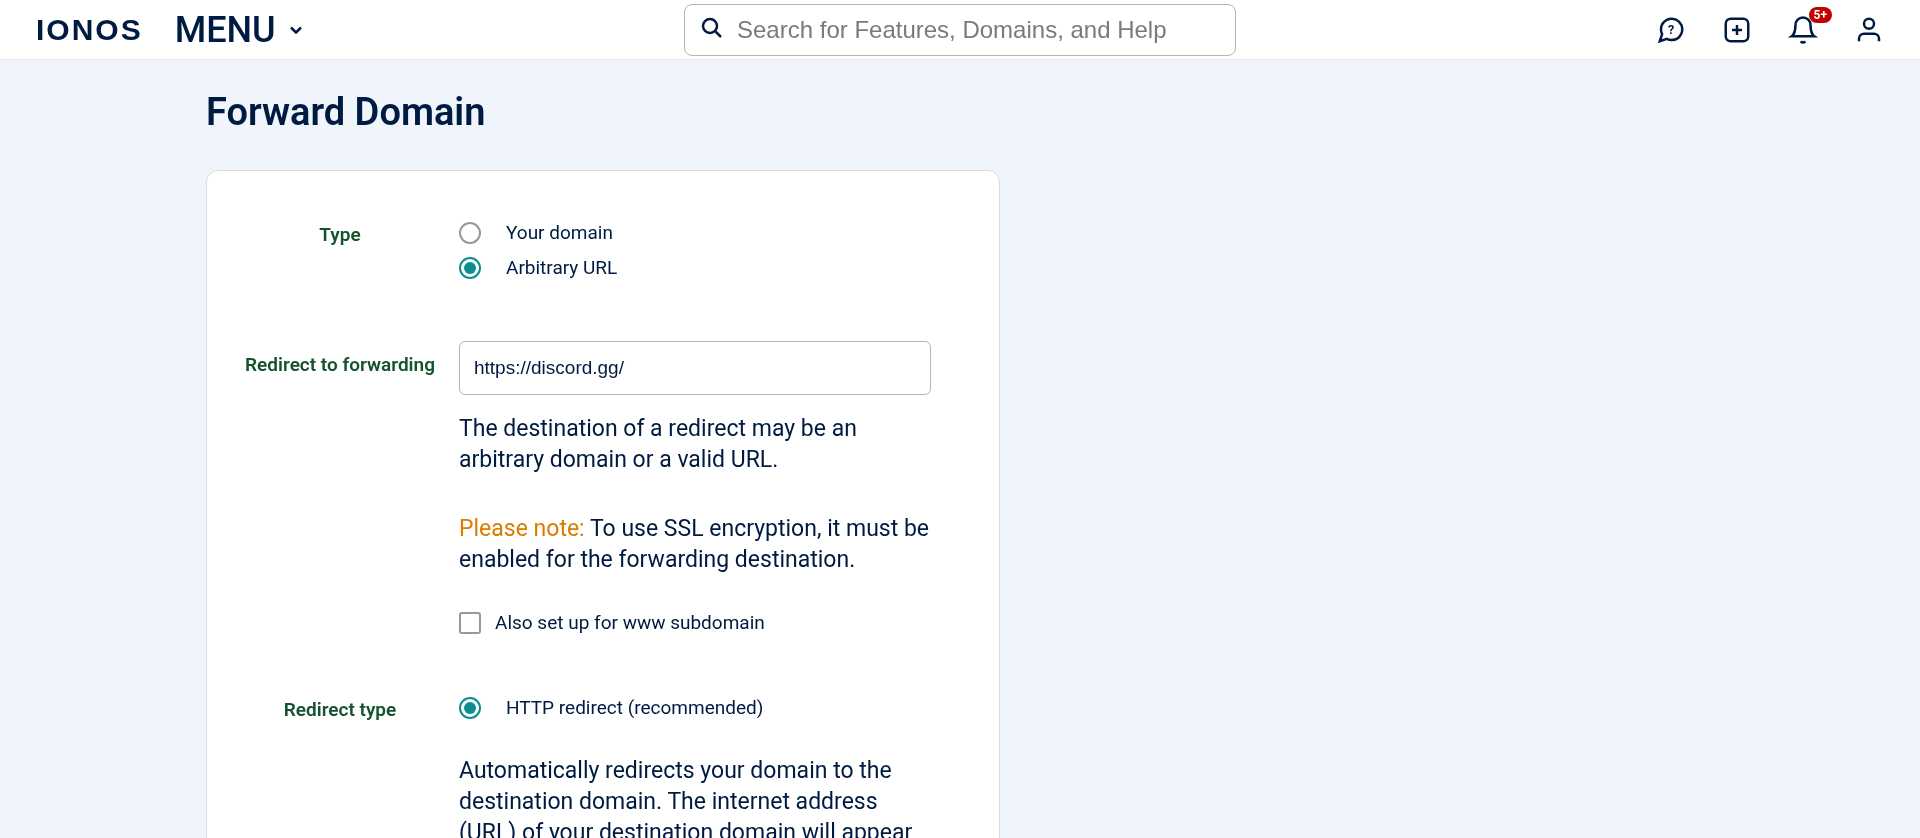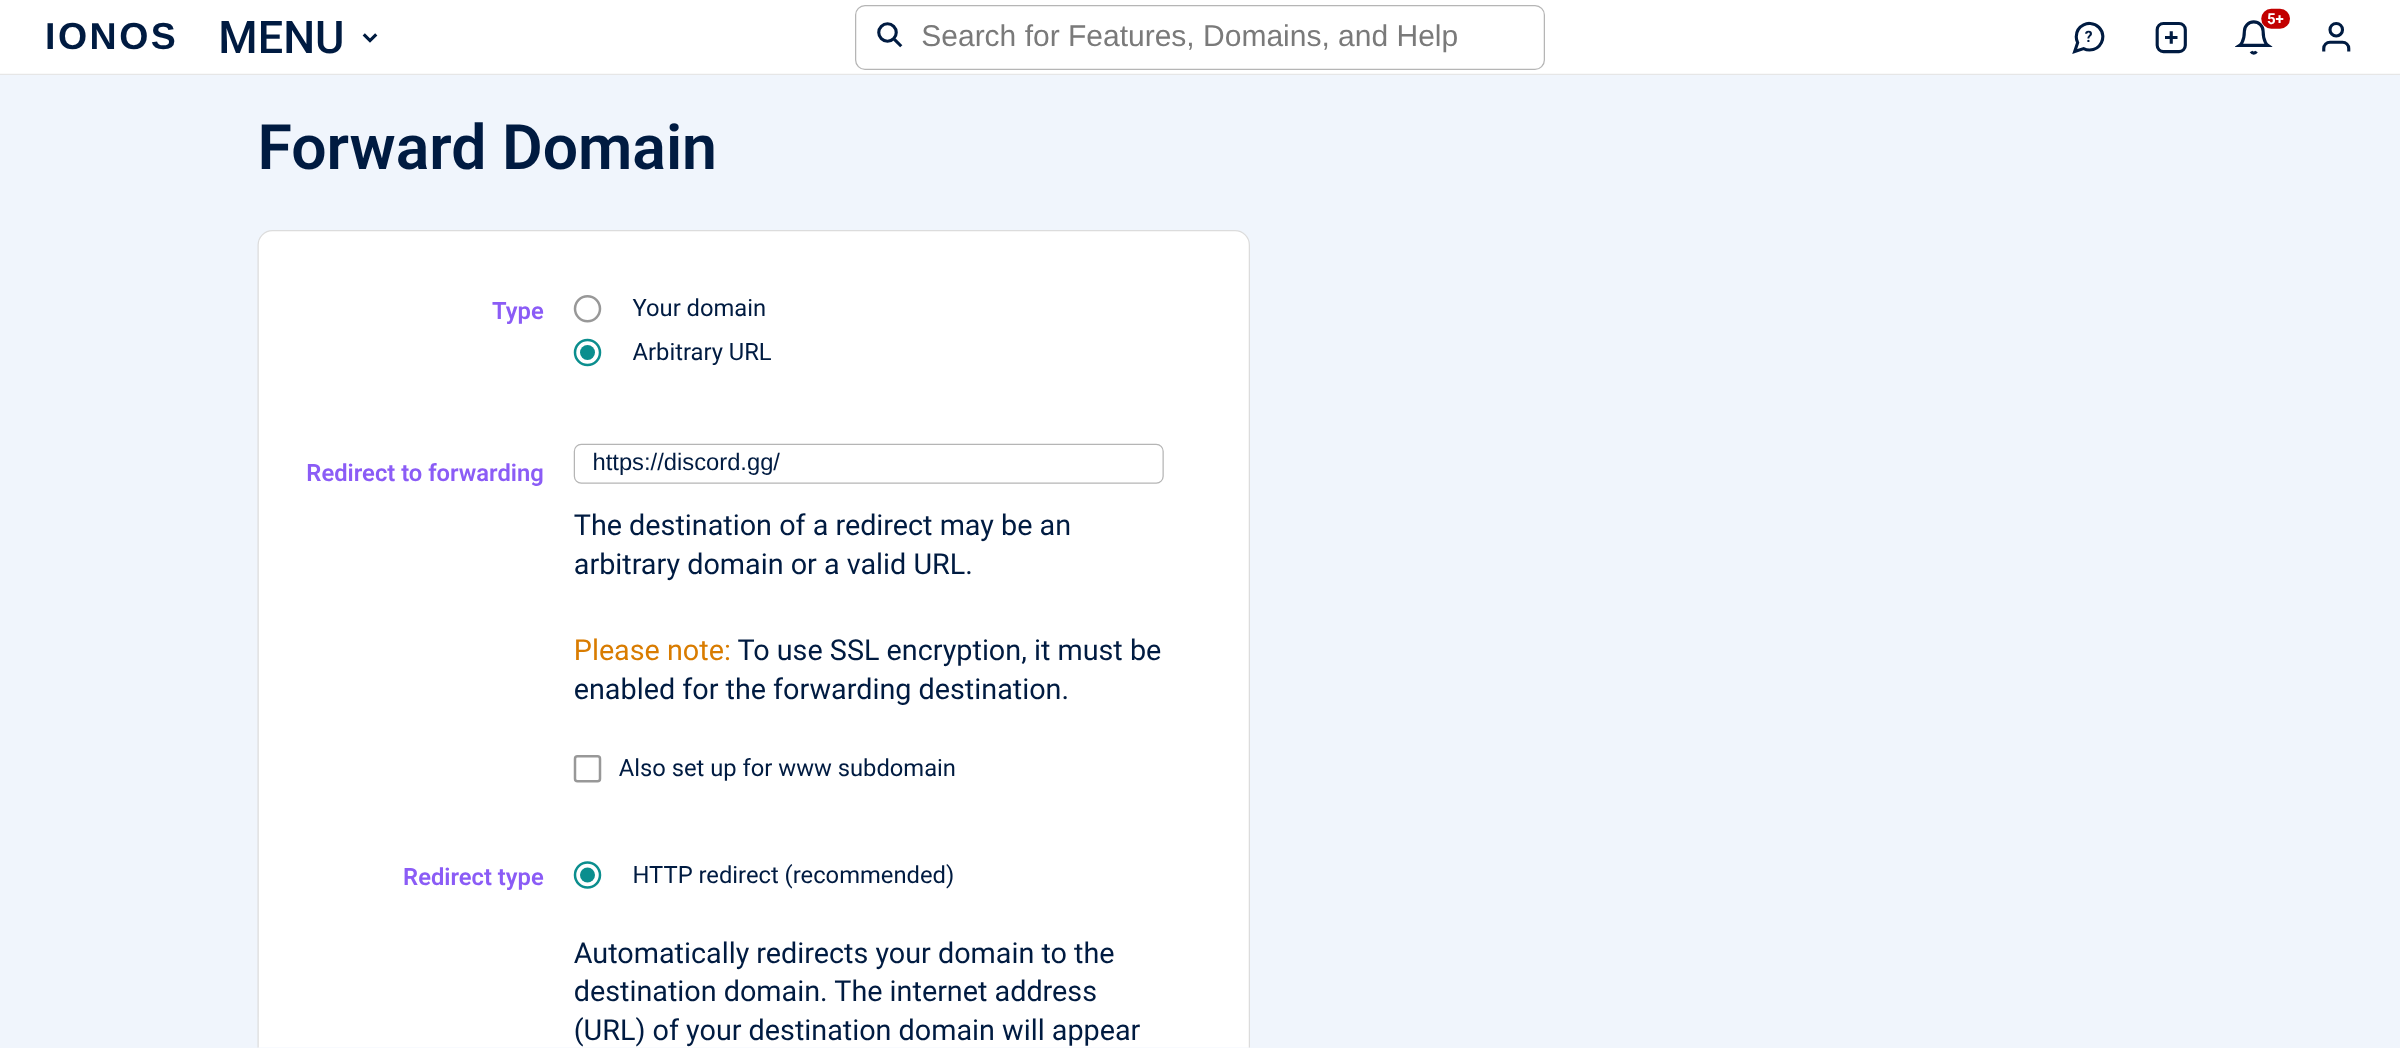--- a/index.html
+++ b/index.html
@@ -80,44 +80,44 @@
   right: -14px;
   background: #c20000;
   color: #fff;
   font-size: 12px;
   font-weight: 700;
   padding: 1px 5px;
   border-radius: 10px;
   line-height: 1.2;
 }
 .page-title {
-  font-size: 50px;
+  font-size: 38px;
   font-weight: 600;
   color: #001b41;
   padding: 30px 0 36px 206px;
 }
 .card {
   background: #fff;
   border: 1px solid #dcdcdc;
   border-radius: 12px;
   width: 794px;
   margin-left: 206px;
   padding: 50px 38px 40px 38px;
 }
 .form-row {
   display: flex;
   align-items: flex-start;
   margin-bottom: 6px;
 }
 .form-label {
   width: 214px;
-  text-align: right;
+  text-align: center;
   font-size: 19px;
   font-weight: 600;
-  color: #8b5cf6;
+  color: #14532d;
   padding-right: 24px;
   padding-top: 2px;
 }
 .form-field {
   flex: 1;
   max-width: 472px;
 }
 .radio-group { display: flex; flex-direction: column; gap: 12px; }
 .radio-item {
   display: flex;
@@ -145,21 +145,21 @@
   left: 50%;
   top: 50%;
   transform: translate(-50%, -50%);
   width: 12px;
   height: 12px;
   background: #0b8e8e;
   border-radius: 50%;
 }
 .text-input {
   width: 100%;
-  height: 32px;
+  height: 54px;
   border: 1px solid #b5b5b5;
   border-radius: 6px;
   padding: 0 14px;
   font-size: 19px;
   color: #001b41;
 }
 .help-text {
   font-size: 23px;
   color: #001b41;
   margin-top: 18px;

